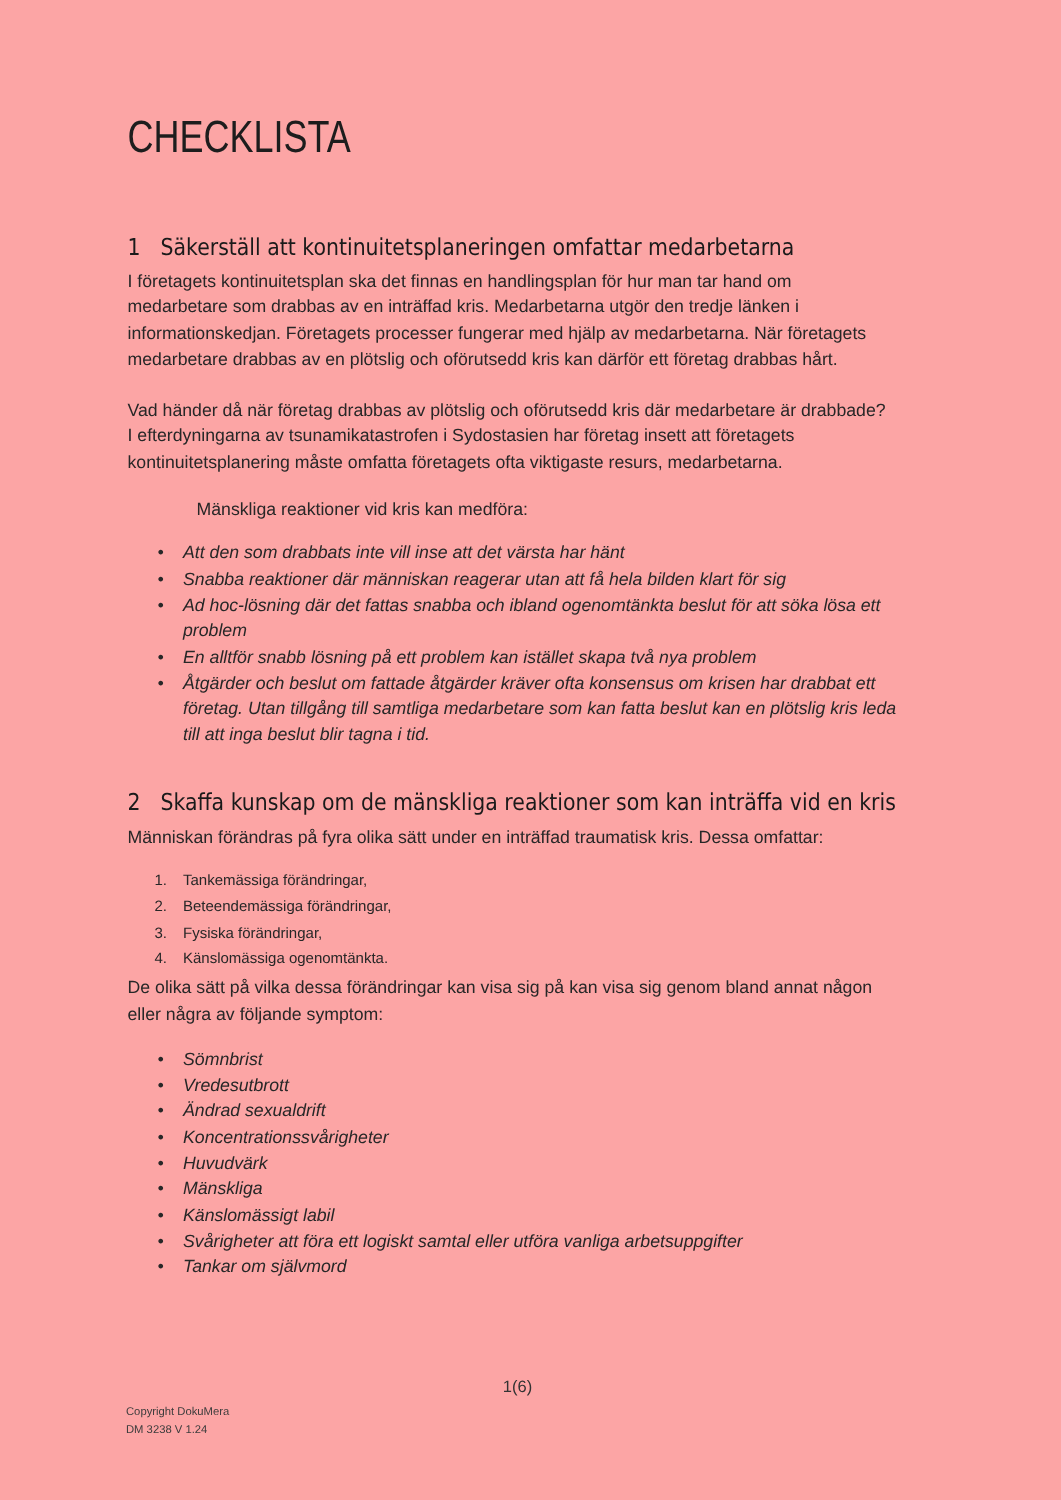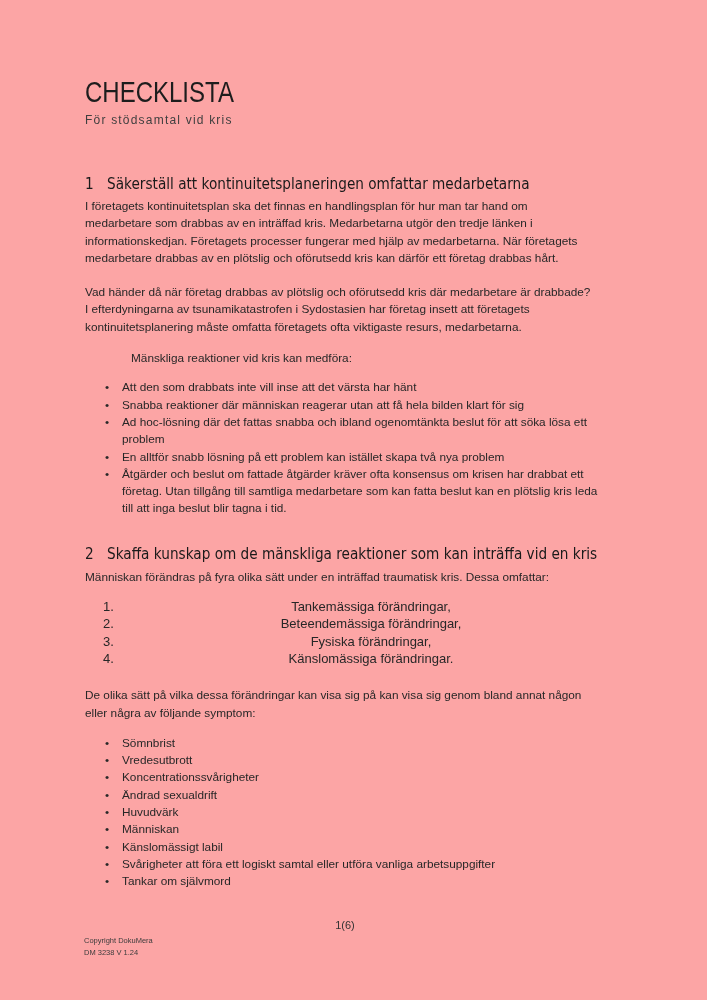--- a/index.html
+++ b/index.html
@@ -49,48 +49,48 @@
   .section-heading .num { display: inline-block; width: 25px; }
   p.body {
     margin: 17px 0 0 0;
     font-size: 11.8px;
     line-height: 17.3px;
     white-space: pre-line;
   }
   p.body.first { margin-top: 3px; }
   p.body.tight { margin-top: 14px; margin-left: 46px; }
   p.body.after-head { margin-top: 4px; }
-  p.body.mid { margin-top: 20px; }
+  p.body.mid { margin-top: 2px; }
   ul.bullets {
     list-style: none;
     margin: 12px 0 0 0;
     padding: 0 0 0 20px;
     font-size: 11.8px;
     line-height: 17.3px;
   }
   ul.bullets.symptoms { margin-top: 13px; }
   ul.bullets li {
     position: relative;
     padding-left: 17px;
     white-space: pre-line;
+    font-style: italic;
   }
   ul.bullets li::before {
     content: "\2022";
     position: absolute;
     left: 0;
     top: 0;
   }
   ol.numbered {
     list-style: none;
     counter-reset: n;
     margin: 12px 0 0 0;
     padding: 0 0 0 18px;
-    font-size: 13px;
+    font-size: 10px;
     line-height: 17.3px;
-    text-align: center;
   }
   ol.numbered li {
     counter-increment: n;
     position: relative;
     padding-left: 19px;
   }
   ol.numbered li::before {
     content: counter(n) ".";
     position: absolute;
     left: 0;
@@ -114,21 +114,20 @@
     color: #3c3c3c;
   }
 </style>
 </head>
 <body>
 
 <div class="page">
   <div class="content">
 
     <h1 class="doc-title">CHECKLISTA</h1>
-    <div class="doc-subtitle">För stödsamtal vid kris</div>
 
     <div class="section-heading">
       <span class="num">1</span><span>Säkerställ att kontinuitetsplaneringen omfattar medarbetarna</span>
     </div>
 
     <p class="body first">I företagets kontinuitetsplan ska det finnas en handlingsplan för hur man tar hand om
 medarbetare som drabbas av en inträffad kris. Medarbetarna utgör den tredje länken i
 informationskedjan. Företagets processer fungerar med hjälp av medarbetarna. När företagets
 medarbetare drabbas av en plötslig och oförutsedd kris kan därför ett företag drabbas hårt.</p>
     <p class="body">Vad händer då när företag drabbas av plötslig och oförutsedd kris där medarbetare är drabbade?
@@ -150,33 +149,33 @@
     <div class="section-heading second">
       <span class="num">2</span><span>Skaffa kunskap om de mänskliga reaktioner som kan inträffa vid en kris</span>
     </div>
 
     <p class="body after-head">Människan förändras på fyra olika sätt under en inträffad traumatisk kris. Dessa omfattar:</p>
 
     <ol class="numbered">
       <li>Tankemässiga förändringar,</li>
       <li>Beteendemässiga förändringar,</li>
       <li>Fysiska förändringar,</li>
-      <li>Känslomässiga förändringar.</li>
+      <li>Känslomässiga ogenomtänkta.</li>
     </ol>
 
     <p class="body mid">De olika sätt på vilka dessa förändringar kan visa sig på kan visa sig genom bland annat någon
 eller några av följande symptom:</p>
 
     <ul class="bullets symptoms">
       <li>Sömnbrist</li>
       <li>Vredesutbrott</li>
+      <li>Ändrad sexualdrift</li>
       <li>Koncentrationssvårigheter</li>
-      <li>Ändrad sexualdrift</li>
       <li>Huvudvärk</li>
-      <li>Människan</li>
+      <li>Mänskliga</li>
       <li>Känslomässigt labil</li>
       <li>Svårigheter att föra ett logiskt samtal eller utföra vanliga arbetsuppgifter</li>
       <li>Tankar om självmord</li>
     </ul>
 
   </div>
 
   <div class="page-number">1(6)</div>
 
   <div class="copyright">

